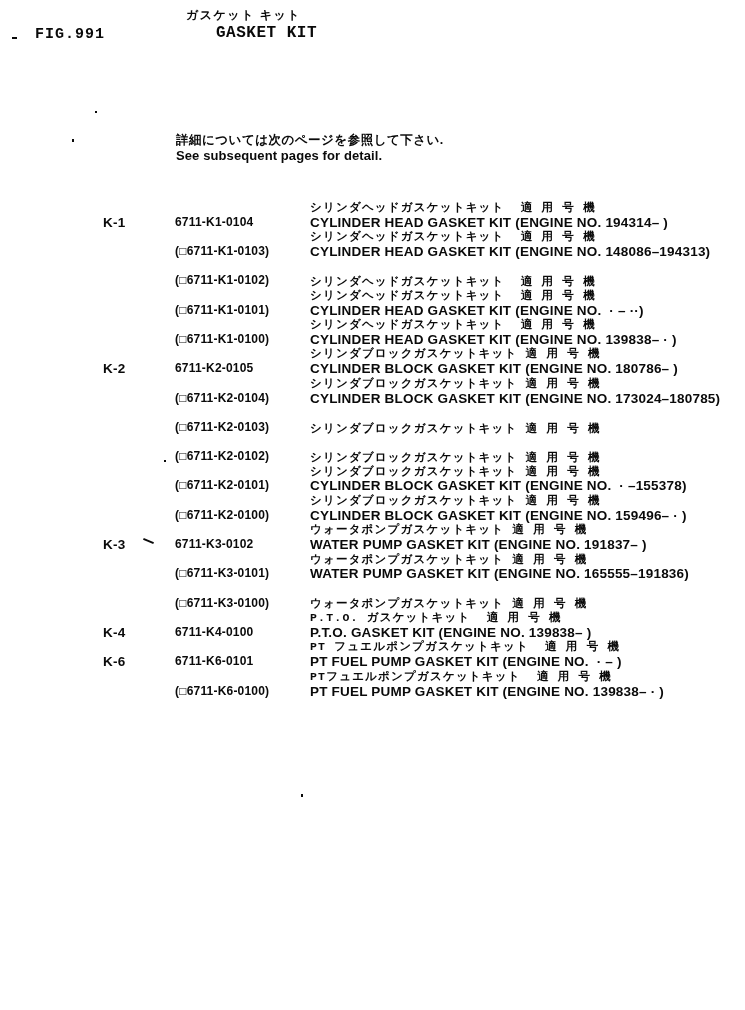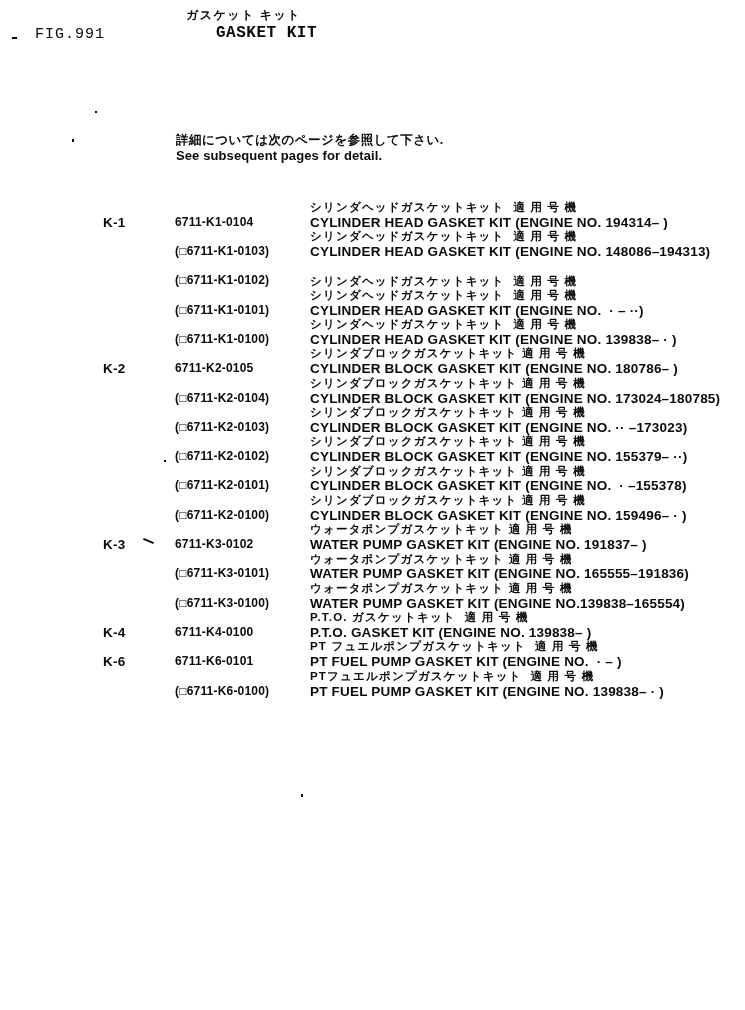--- a/index.html
+++ b/index.html
@@ -16,21 +16,21 @@
     font-family: "Liberation Sans", sans-serif;
     overflow: hidden;
   }
 
   
   .fig-label {
     position: absolute;
     left: 35px;
     top: 26px;
     font-family: "Liberation Mono", monospace;
-    font-weight: normal;
+    font-weight: bold;
     font-size: 15px;
     letter-spacing: 1px;
     white-space: pre;
   }
   .title-jp {
     position: absolute;
     left: 186px;
     top: 7px;
     font-weight: bold;
     font-size: 12px;
@@ -103,20 +103,21 @@
     display: flex;
     flex-direction: column;
     justify-content: flex-end;
   }
   .jp {
     font-weight: bold;
     font-size: 11.5px;
     line-height: 13.8px;
     letter-spacing: 1.2px;
     white-space: pre;
+    font-family: Liberation Mono, monospace;
   }
   .en {
     font-weight: bold;
     font-size: 13.5px;
     line-height: 15.5px;
     letter-spacing: 0.2px;
     white-space: pre;
   }
 
   
@@ -206,30 +207,28 @@
       <span class="jp">シリンダブロックガスケットキット 適 用 号 機</span>
       <span class="en">CYLINDER BLOCK GASKET KIT (ENGINE NO. 173024–180785)</span>
     </span>
   </div>
 
   <div class="row">
     <span class="ref"></span>
     <span class="part">(□6711-K2-0103)</span>
     <span class="desc">
       <span class="jp">シリンダブロックガスケットキット 適 用 号 機</span>
-      <span class="en">CYLINDER BLOCK GASKET KIT (ENGINE NO. ·· –173023)</span>
     </span>
   </div>
 
   <div class="row">
     <span class="ref"></span>
     <span class="part">(□6711-K2-0102)</span>
     <span class="desc">
       <span class="jp">シリンダブロックガスケットキット 適 用 号 機</span>
-      <span class="en">CYLINDER BLOCK GASKET KIT (ENGINE NO. 155379– ··)</span>
     </span>
   </div>
 
   <div class="row">
     <span class="ref"></span>
     <span class="part">(□6711-K2-0101)</span>
     <span class="desc">
       <span class="jp">シリンダブロックガスケットキット 適 用 号 機</span>
       <span class="en">CYLINDER BLOCK GASKET KIT (ENGINE NO.  · –155378)</span>
     </span>
@@ -260,21 +259,20 @@
       <span class="jp">ウォータポンプガスケットキット 適 用 号 機</span>
       <span class="en">WATER PUMP GASKET KIT (ENGINE NO. 165555–191836)</span>
     </span>
   </div>
 
   <div class="row">
     <span class="ref"></span>
     <span class="part">(□6711-K3-0100)</span>
     <span class="desc">
       <span class="jp">ウォータポンプガスケットキット 適 用 号 機</span>
-      <span class="en">WATER PUMP GASKET KIT (ENGINE NO.139838–165554)</span>
     </span>
   </div>
 
   <div class="row">
     <span class="ref">K-4</span>
     <span class="part">6711-K4-0100</span>
     <span class="desc">
       <span class="jp">P.T.O. ガスケットキット  適 用 号 機</span>
       <span class="en">P.T.O. GASKET KIT (ENGINE NO. 139838– )</span>
     </span>

